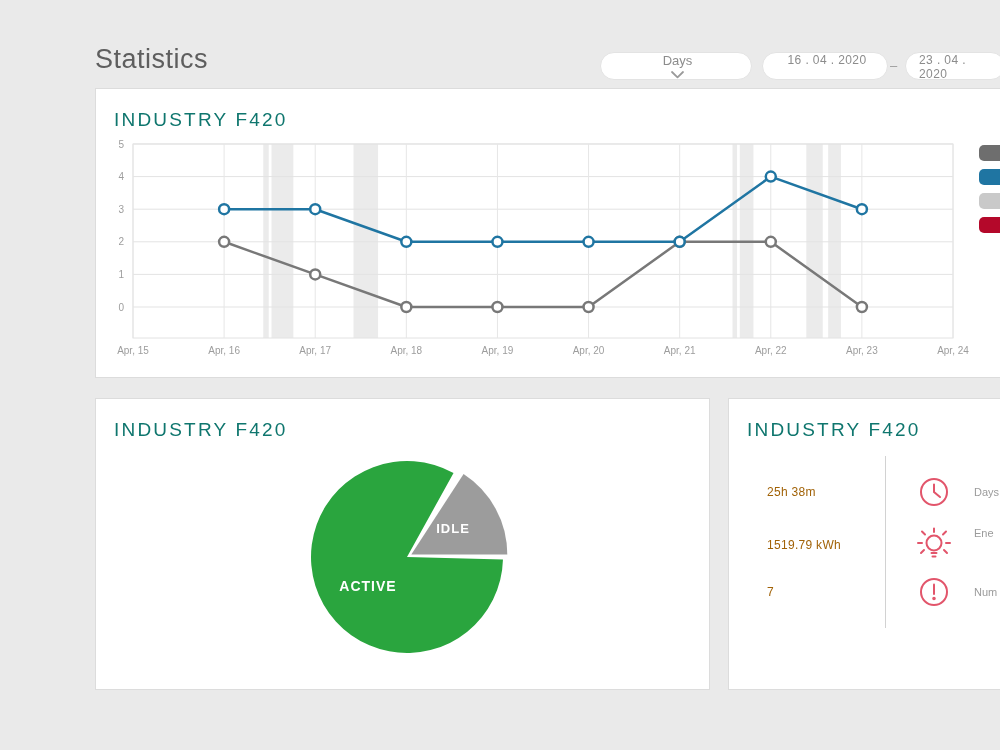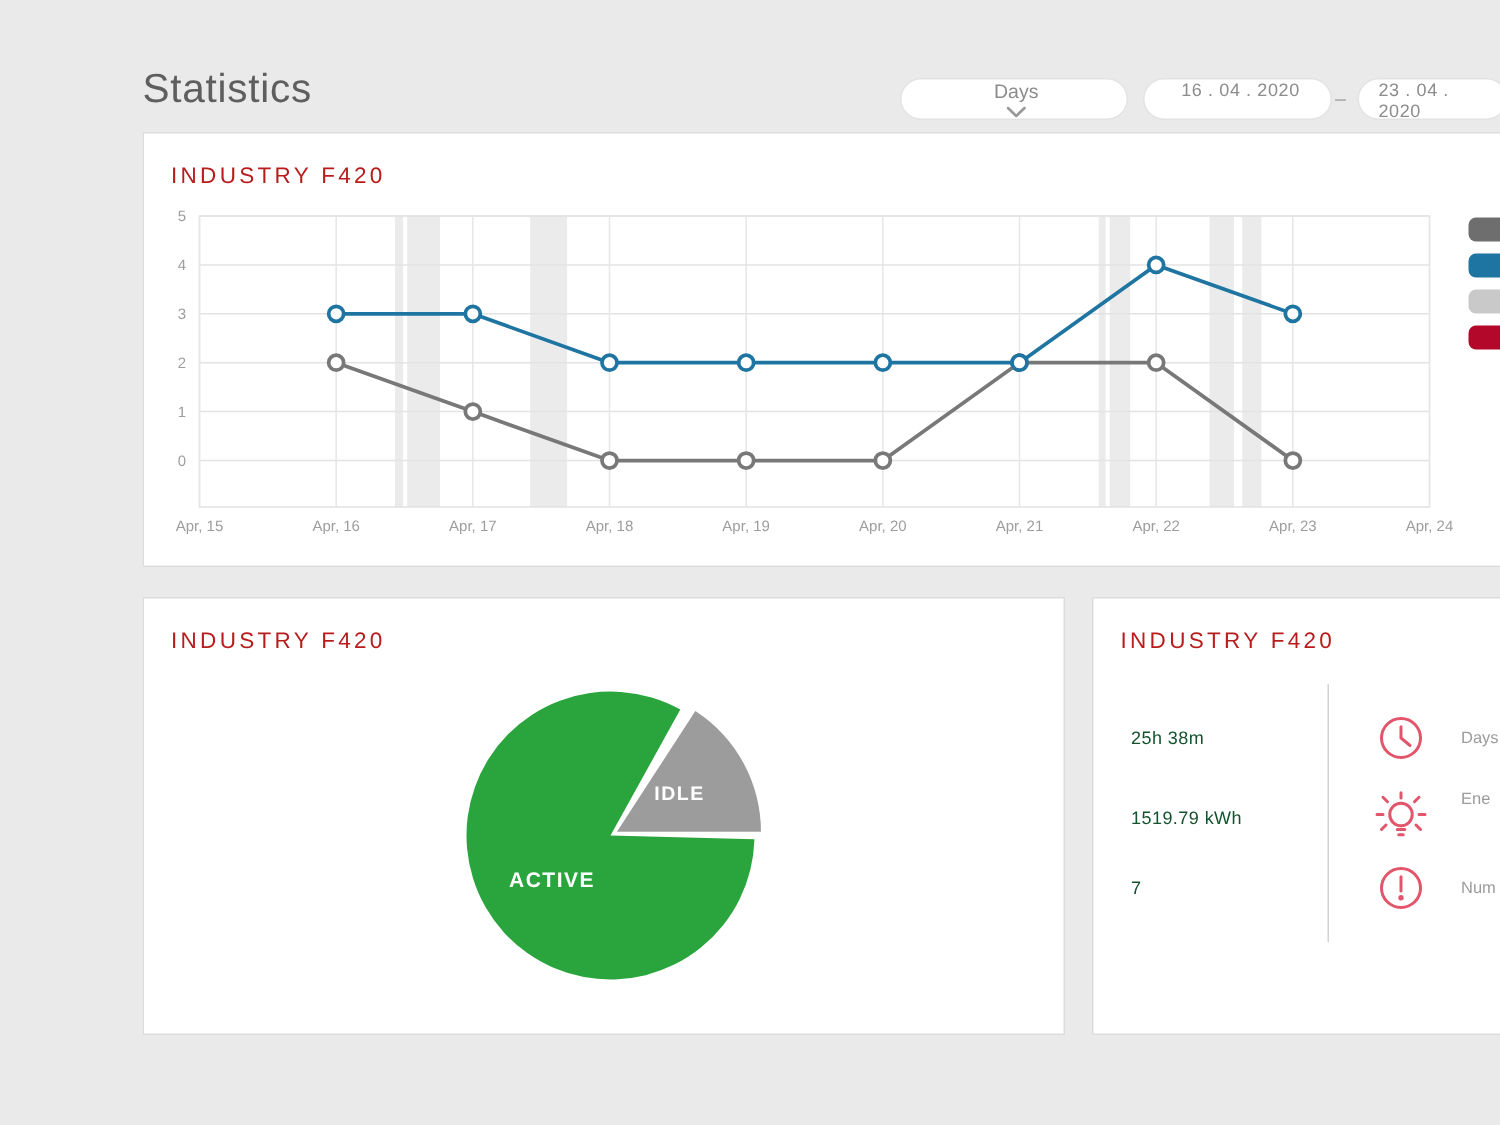--- a/index.html
+++ b/index.html
@@ -12,37 +12,37 @@
         display:flex;align-items:center;box-sizing:border-box;color:#8c8c8c;font-size:13px;cursor:pointer;flex-direction:column;}
   .pill-days{left:600px;width:152px;justify-content:space-between;padding:0 14px 0 17px;}
   .pill-date{font-size:12px;letter-spacing:.4px;justify-content:space-between;padding:0 9px 0 13px;gap:28px;}
   .pill-from{left:762px;width:126px;}
   .pill-to{left:905px;width:100px;}
   .range-dash{position:absolute;left:890px;top:58px;color:#9a9a9a;font-size:13px;}
   .clear-btn{width:13px;height:13px;border-radius:50%;background:#474747;display:flex;align-items:center;justify-content:center;flex:0 0 auto;margin-left:6px;}
 
   
   .panel{position:absolute;background:#fff;border:1px solid #dcdcdc;box-sizing:border-box;}
-  .panel-title{position:absolute;left:18px;top:20px;font-size:15px;letter-spacing:2.2px;color:#b91c1c;}
+  .panel-title{position:absolute;left:18px;top:20px;font-size:19px;letter-spacing:2.2px;color:#0f766e;}
   .panel-chart{left:95px;top:88px;width:925px;height:290px;}
   .panel-pie{left:95px;top:398px;width:615px;height:292px;}
   .panel-stats{left:728px;top:398px;width:292px;height:292px;}
 
   svg{display:block;}
   svg text{font-family:"Liberation Sans",sans-serif;}
 
   .chart-svg{position:absolute;left:0;top:0;}
   .legend{position:absolute;left:883px;top:56px;width:40px;}
   .legend-swatch{width:30px;height:16px;border-radius:5px;margin-bottom:8px;cursor:pointer;}
 
   .pie-svg{position:absolute;left:0;top:0;}
   .more-info{position:absolute;left:0;right:0;top:260px;display:flex;align-items:center;justify-content:center;
              gap:7px;color:#8f8f8f;font-size:13px;cursor:pointer;}
 
-  .stat-value{position:absolute;left:25px;font-size:12px;color:#14532d;letter-spacing:.3px;}
+  .stat-value{position:absolute;left:38px;font-size:12px;color:#a16207;letter-spacing:.3px;}
   .stat-divider{position:absolute;left:156px;top:57px;width:1px;height:172px;background:#d2d2d2;}
   .stat-icon{position:absolute;left:187px;width:36px;height:36px;}
   .stat-label{position:absolute;left:245px;font-size:11px;color:#9b9b9b;}
 </style>
 </head>
 <body>
 
 <div class="screen">
 
   <div class="page-title">Statistics</div>

